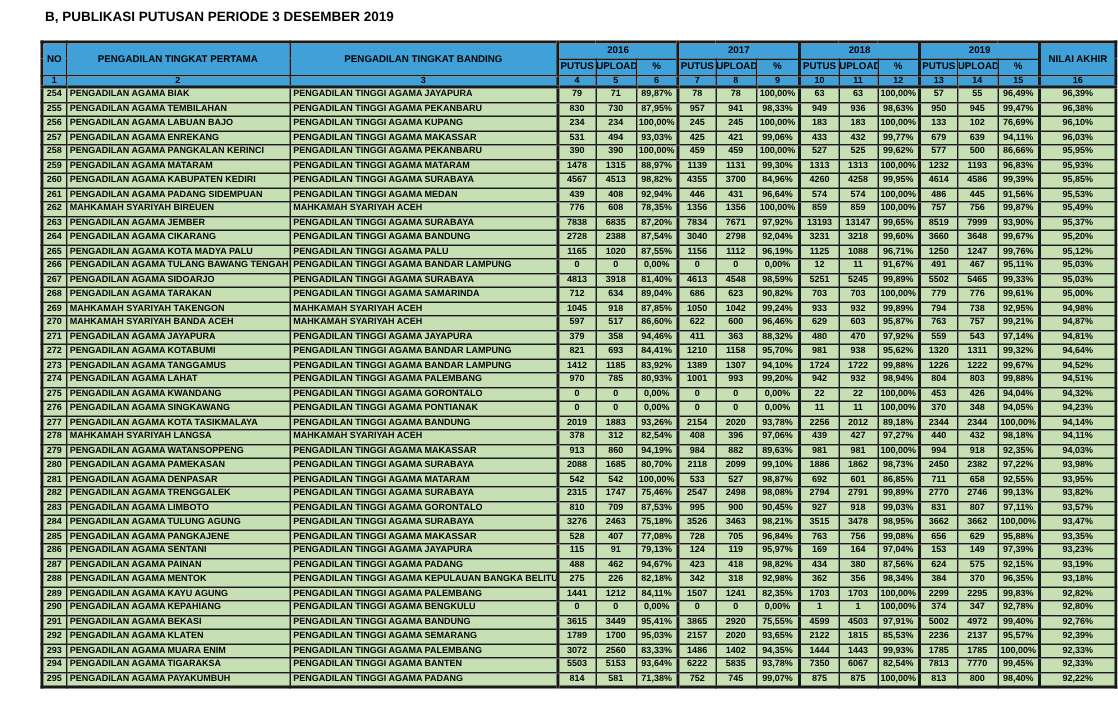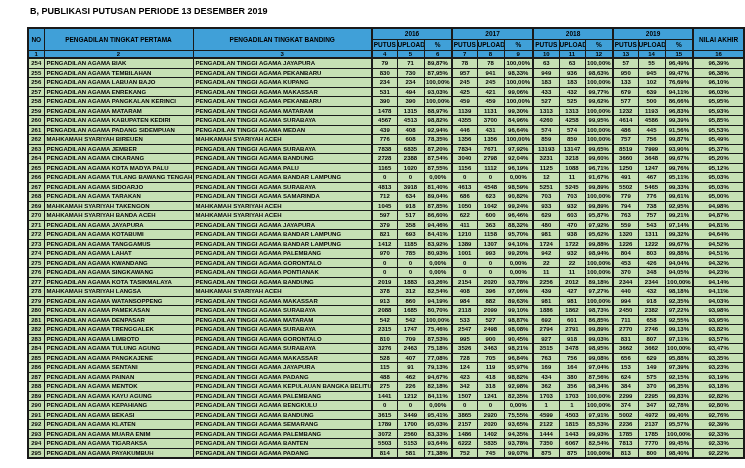--- a/index.html
+++ b/index.html
@@ -38,21 +38,21 @@
     background:var(--row-bg);
     font-size:6px;font-weight:bold;
     height:8.5px;line-height:8.5px;text-align:center;
   }
   td.name{text-align:left;padding-left:2px;}
   .grp{border-left-width:2px;}
 </style>
 </head>
 <body>
 
-<div class="title">B, PUBLIKASI PUTUSAN PERIODE 13 DESEMBER 2019</div>
+<div class="title">B, PUBLIKASI PUTUSAN PERIODE 3 DESEMBER 2019</div>
 
 <table>
   <colgroup>
     <col style="width:16px">
       <col style="width:149px">
       <col style="width:179px">
     <col style="width:25px">
       <col style="width:27px">
       <col style="width:28px">
     <col style="width:25px">

